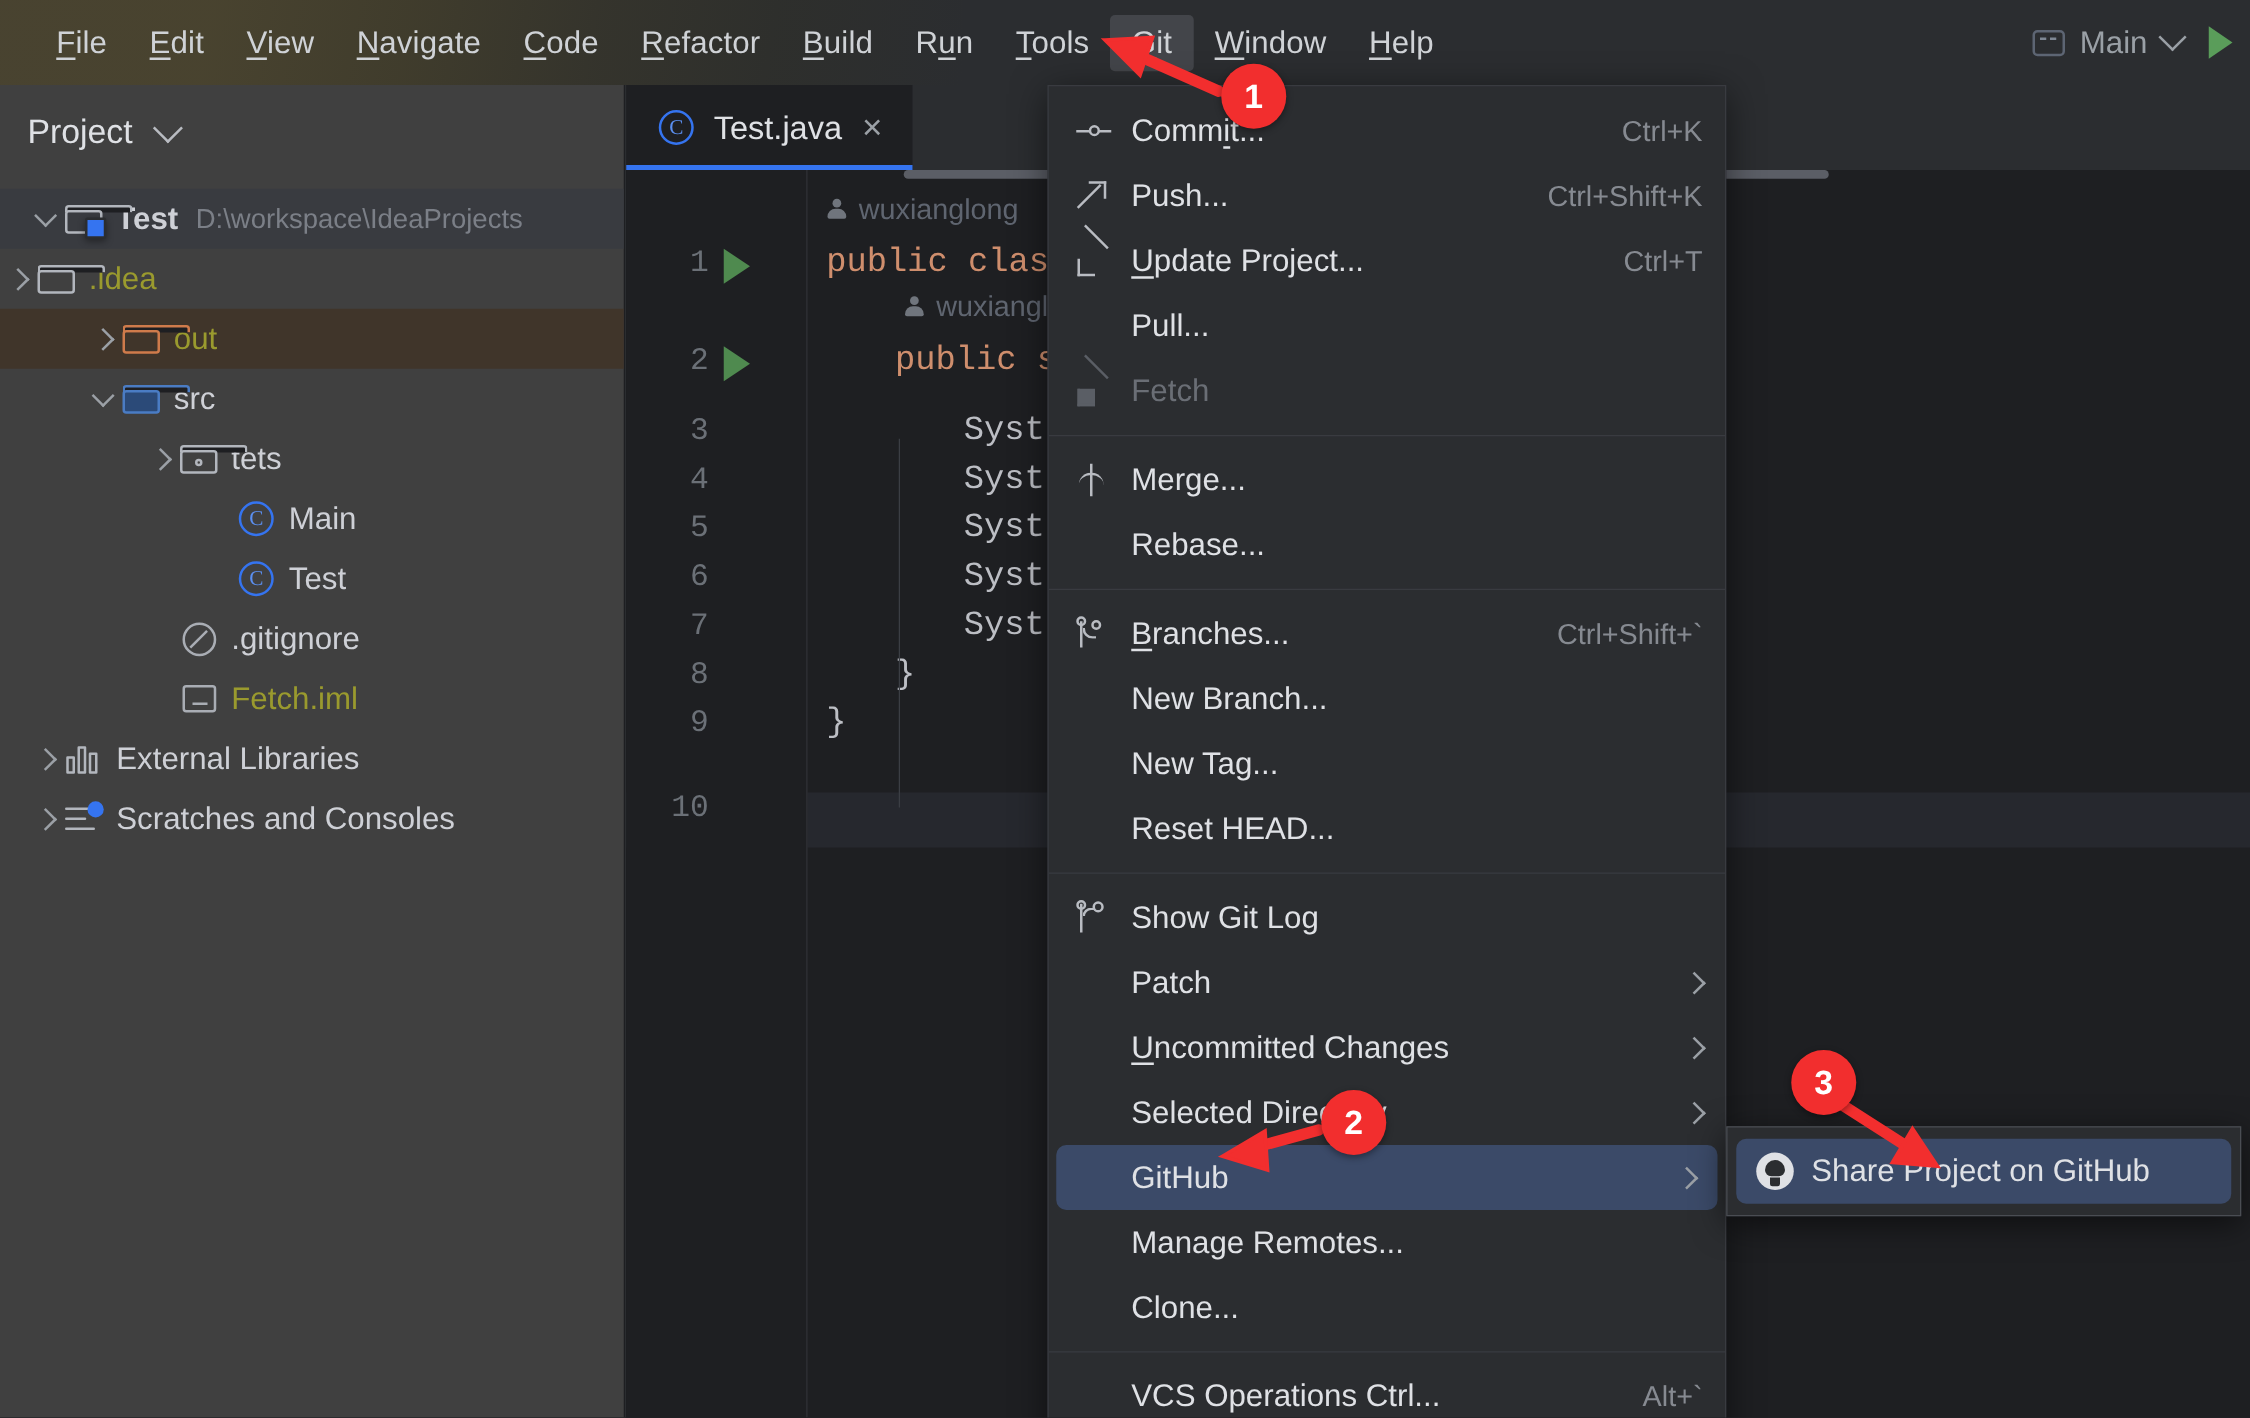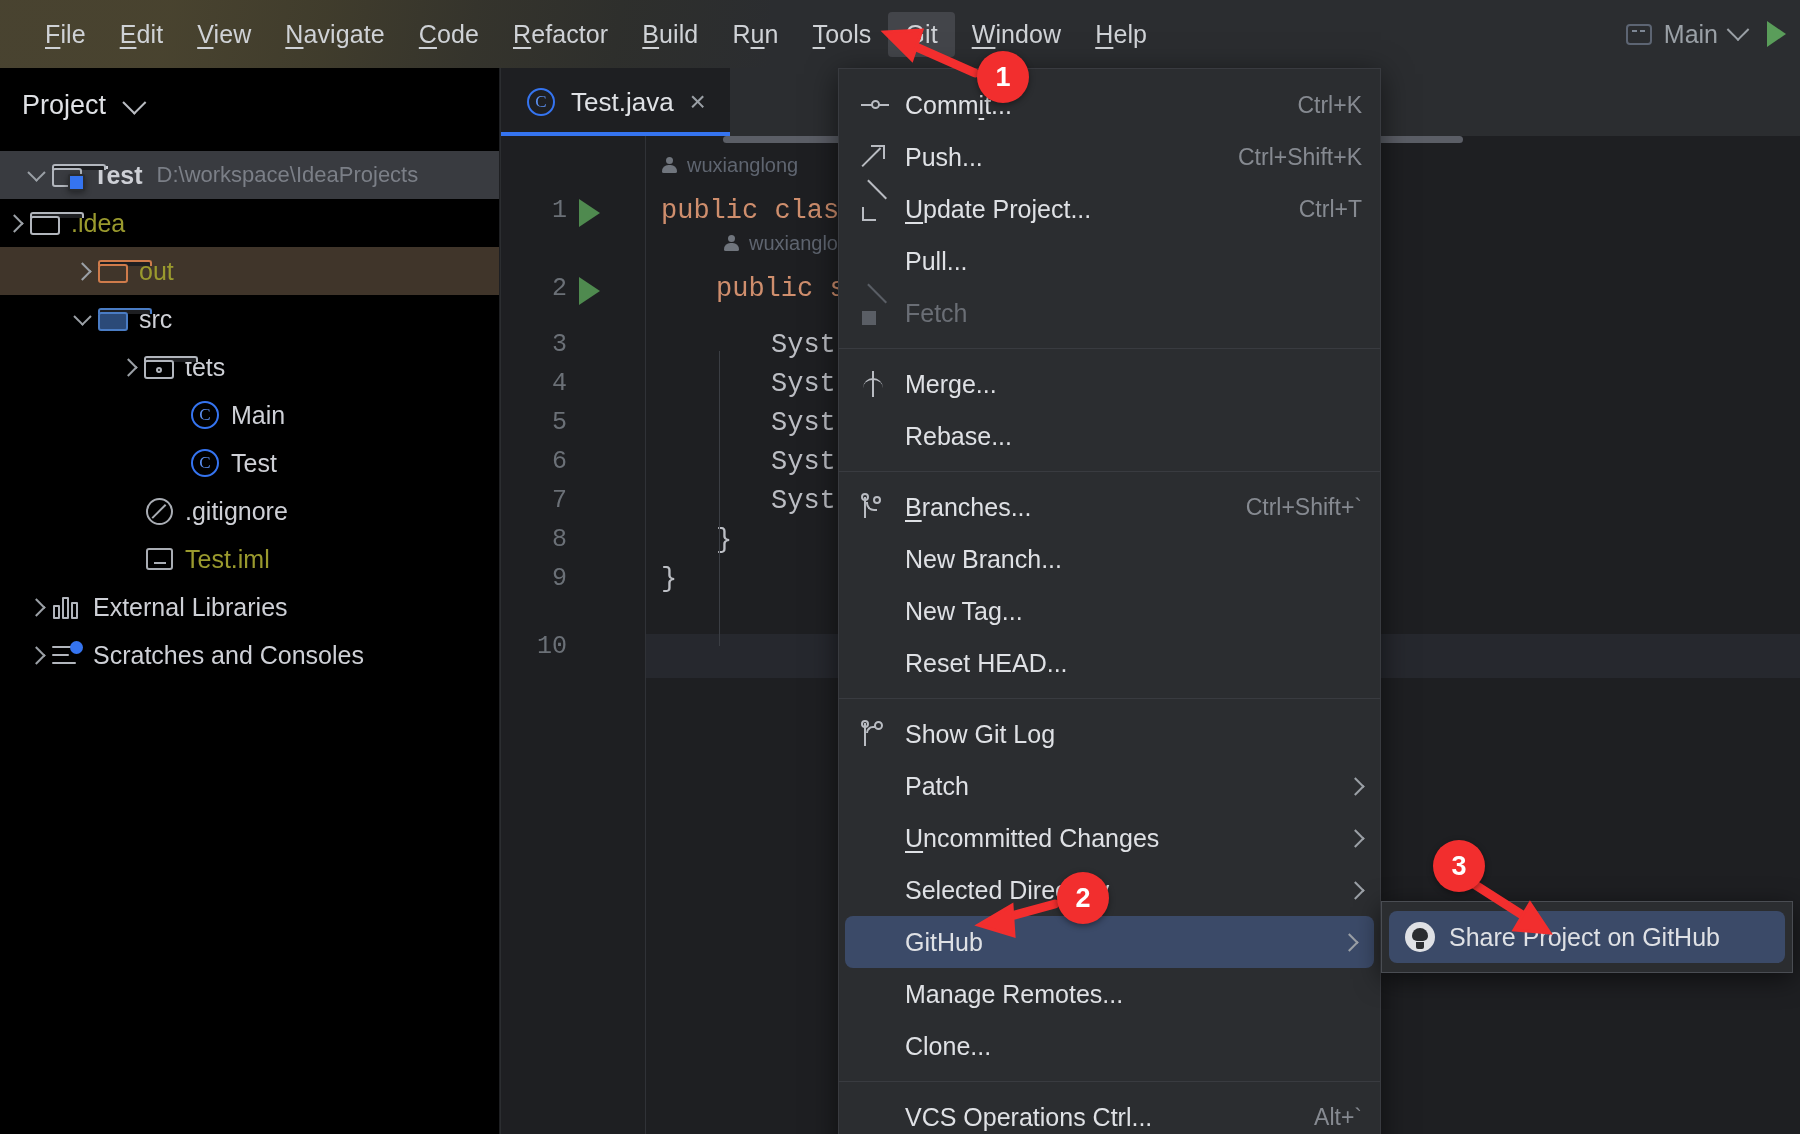--- a/index.html
+++ b/index.html
@@ -53,21 +53,21 @@
   .rc-label{font-size:25px;color:#9aa0a6;}
   .chev-d{width:14px;height:14px;border-right:2.4px solid #9aa0a6;border-bottom:2.4px solid #9aa0a6;transform:rotate(45deg) translate(-3px,-3px);}
   .run-tri{
     width:0;height:0;border-left:19px solid transparent;border-top:13px solid transparent;border-bottom:13px solid transparent;
     border-left-color:#5a9d5a;
   }
 
   
   .project-panel{
     position:absolute;left:0;top:68px;width:500px;height:1066px;
-    background:#000000;border-right:1px solid #1e1f22;
+    background:#404040;border-right:1px solid #1e1f22;
     box-sizing:border-box;
   }
   .pp-header{display:flex;align-items:center;gap:17px;padding:22px 0 22px 22px;}
   .pp-title{font-size:27px;color:#dfe1e5;font-weight:400;}
   .pp-chev{width:15px;height:15px;border-right:2.6px solid #b9bcc2;border-bottom:2.6px solid #b9bcc2;transform:rotate(45deg) translateY(-4px);}
 
   .tree{position:relative;margin-top:8px;}
   .tnode{
     position:relative;display:flex;align-items:center;height:48px;
     box-sizing:border-box;
@@ -124,21 +124,21 @@
   .gutter{position:absolute;left:0;top:0;width:145px;bottom:0;background:#1e1f22;}
   .gut-line{position:absolute;right:79px;font-size:25px;color:#6b7077;font-family:"Liberation Mono",monospace;text-align:right;width:60px;}
   .gut-run{position:absolute;left:78px;width:0;height:0;border-left:21px solid #4f8a4f;border-top:14px solid transparent;border-bottom:14px solid transparent;}
   .gut-sep{position:absolute;left:144px;top:0;bottom:0;width:1px;background:#303237;}
   .caret-row{position:absolute;left:0;right:0;height:44px;background:#26282e;}
 
   .code{position:absolute;left:160px;top:0;right:0;bottom:0;font-family:"Liberation Mono",monospace;font-size:27px;}
   .cl{position:absolute;white-space:pre;}
   .kw{color:#cf8e6d;}
   .pl{color:#bcbec4;}
-  .anno{position:absolute;display:flex;align-items:center;gap:9px;font-family:"Liberation Sans",sans-serif;font-size:20px;color:#5f6570;}
+  .anno{position:absolute;display:flex;align-items:center;gap:9px;font-family:"Liberation Sans",sans-serif;font-size:23px;color:#5f6570;}
   .anno .per{width:17px;height:17px;position:relative;}
   .anno .per::before{content:"";position:absolute;left:5px;top:0;width:7px;height:7px;border-radius:50%;background:#70757d;}
   .anno .per::after{content:"";position:absolute;left:1px;bottom:1px;width:15px;height:8px;border-radius:8px 8px 2px 2px;background:#70757d;}
   .indent-guide{position:absolute;width:1px;background:#3b3e44;}
 
   
   .popup{
     position:absolute;left:838px;top:68px;width:543px;
     background:#2b2d30;
     border:1px solid #393b40;
@@ -325,21 +325,21 @@
           <span class="ticon">
             <span class="gi-ico"></span>
           </span>
           <span class="tlabel">.gitignore</span>
         </div>
         <div class="tnode" style="padding-left: 114px;">
           <span class="tw"></span>
           <span class="ticon">
             <span class="iml-ico"></span>
           </span>
-          <span class="tlabel olive">Test.iml</span>
+          <span class="tlabel olive">Fetch.iml</span>
         </div>
         <div class="tnode" style="padding-left: 22px;">
           <span class="tw">
             <span class="arr"></span>
           </span>
           <span class="ticon">
             <span class="lib-ico">
               <i style="left:0;height:14px;"></i>
               <i style="left:9px;height:22px;"></i>
               <i style="left:18px;height:17px;"></i>

